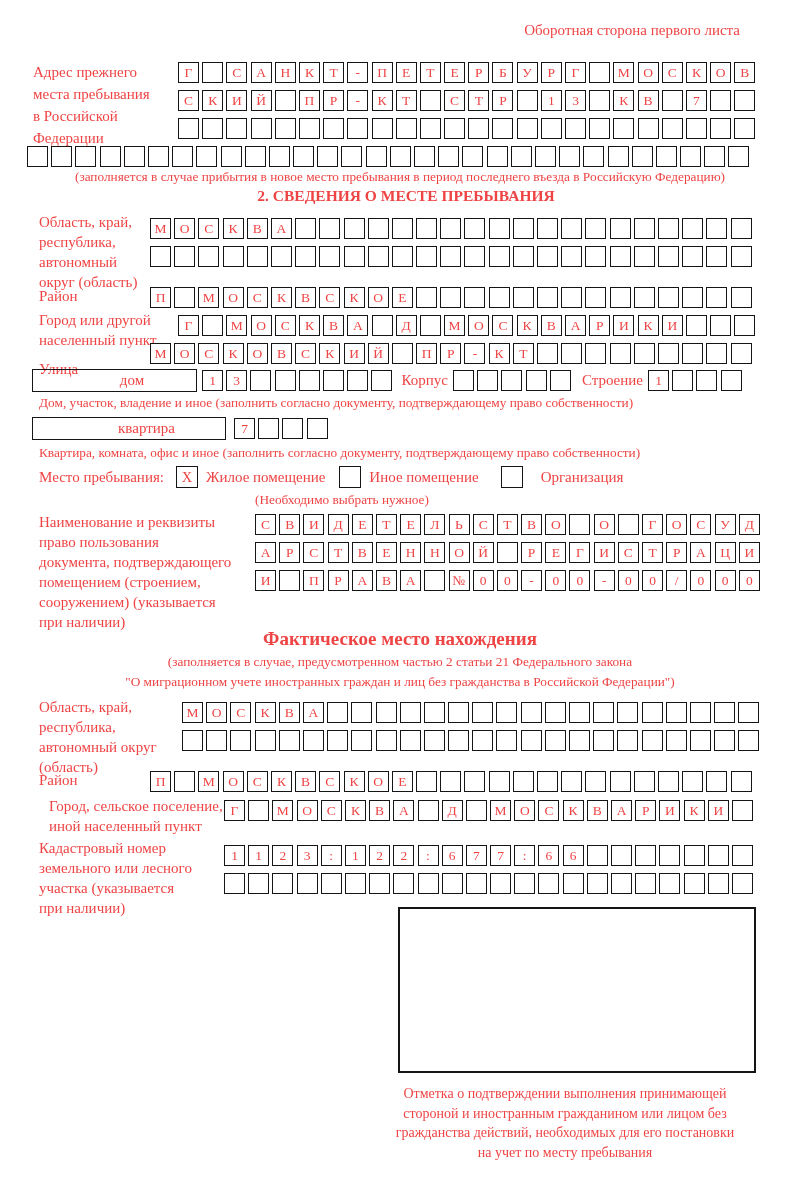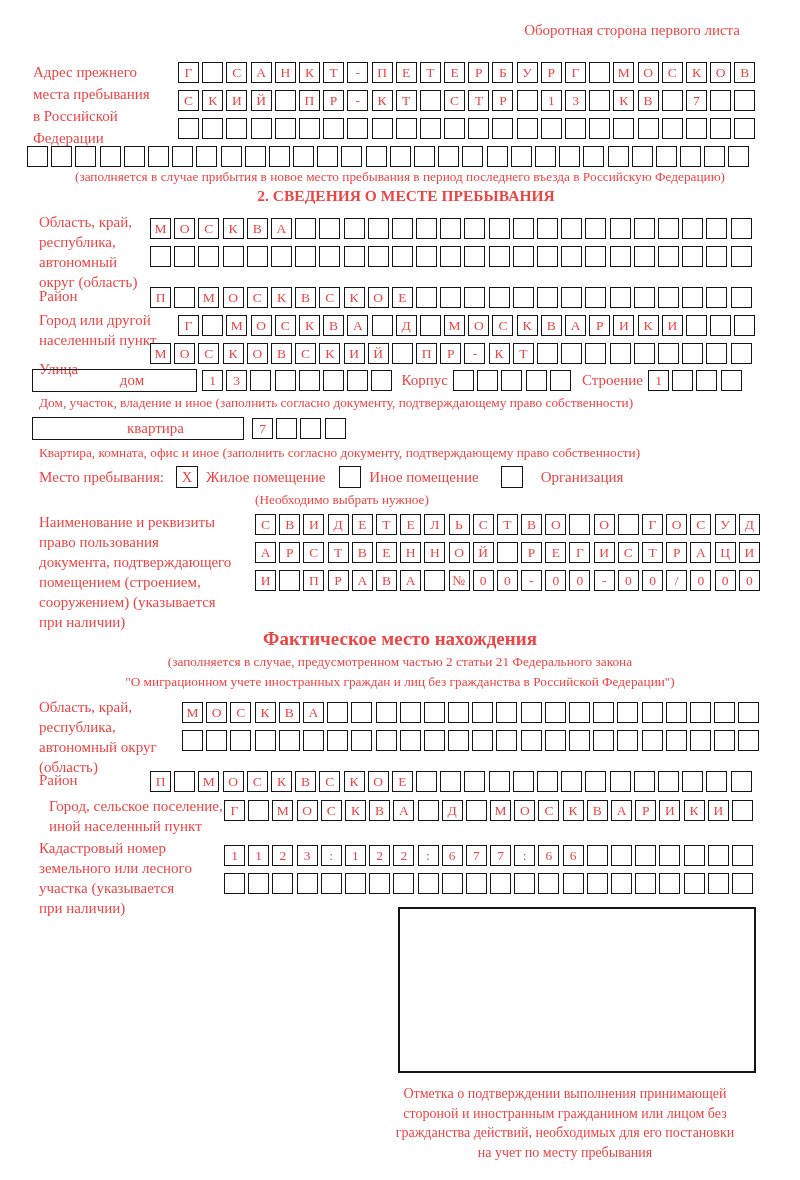--- a/index.html
+++ b/index.html
@@ -324,21 +324,21 @@
     <div class="cells">
         <span class="cell">1</span>
         <span class="cell"></span>
         <span class="cell"></span>
         <span class="cell"></span>
       </div>
   </div>
   <div class="abs small" style="left:39px;top:395px;">Дом, участок, владение и иное (заполнить согласно документу, подтверждающему право собственности)</div>
 
   <div class="abs hrow" style="left:32px;top:417px;">
-    <div class="widebox" style="width:212px;">квартира</div>
+    <div class="widebox" style="width:194px;">квартира</div>
     <div class="cells" style="margin-left:8px;">
         <span class="cell">7</span>
         <span class="cell"></span>
         <span class="cell"></span>
         <span class="cell"></span>
       </div>
   </div>
   <div class="abs hrow" style="left:39px;top:466px;">
     <span class="inlbl">Место пребывания:</span>
     <span class="checkbox" style="margin-left:12px;">X</span>

